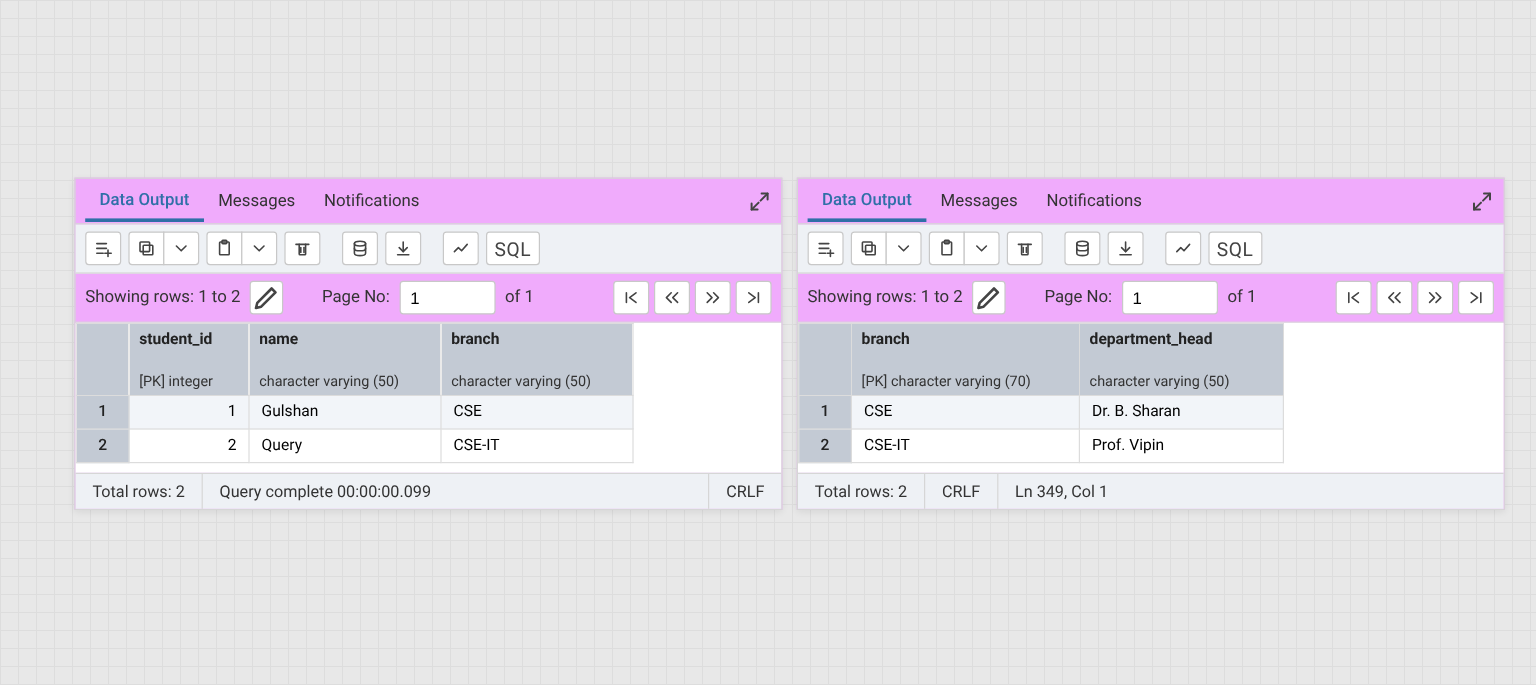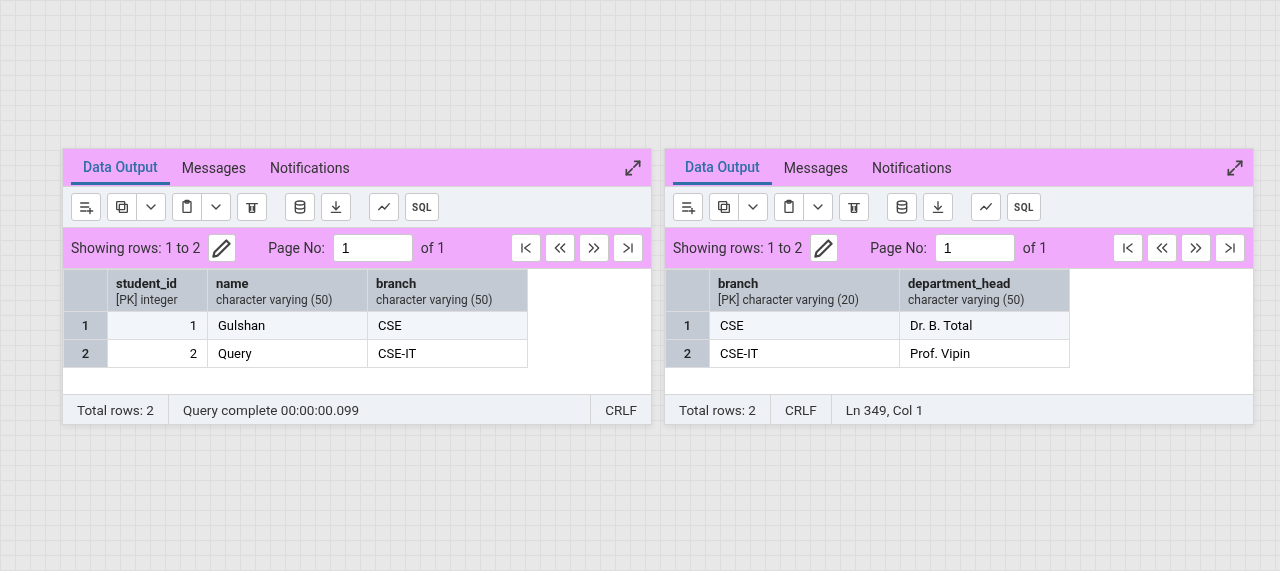--- a/index.html
+++ b/index.html
@@ -73,21 +73,21 @@
     border: 1px solid #c8c8c8;
     border-radius: 3px;
     display: flex;
     align-items: center;
     justify-content: center;
     font-size: 14px;
     color: #444;
     cursor: pointer;
   }
   .tbtn svg { width: 16px; height: 16px; }
-  .tbtn.sql { font-weight: 700; letter-spacing: 0.5px; font-size: 10px; }
+  .tbtn.sql { font-weight: 400; letter-spacing: 0.5px; font-size: 16px; }
   .btn-group { display: flex; }
   .btn-group .tbtn { border-radius: 0; margin-left: -1px; }
   .btn-group .tbtn:first-child { border-radius: 3px 0 0 3px; margin-left: 0;}
   .btn-group .tbtn:last-child { border-radius: 0 3px 3px 0; }
   .pager-row {
     display: flex;
     align-items: center;
     gap: 8px;
     padding: 6px 8px;
     border-bottom: 1px solid #d6d6d6;
@@ -124,21 +124,21 @@
     font-weight: 700;
     padding: 6px 8px 4px;
     vertical-align: top;
     position: relative;
   }
   thead th .col-sub {
     display: block;
     font-weight: 400;
     font-size: 12px;
     color: #333;
-    margin-top: 2px;
+    margin-top: 20px;
   }
   thead th .col-pencil {
     position: absolute;
     right: 6px; top: 50%;
     transform: translateY(-50%);
     font-size: 13px;
     color: #222;
   }
   th.corner { background: #c3cad4; width: 44px; }
   td.rownum {
@@ -449,33 +449,33 @@
               <line x1="18" y1="6" x2="18" y2="18"></line>
             </svg>
           </div>
         </div>
       </div>
       <div class="grid">
         <table>
           <thead>
             <tr>
               <th class="corner"></th>
-              <th style="min-width: 190px;"><span>branch</span><span class="col-sub">[PK] character varying (20)</span><span class="col-pencil"><svg viewBox="0 0 24 24" fill="none" stroke="#444" stroke-width="2" stroke-linecap="round" stroke-linejoin="round">
+              <th style="min-width: 190px;"><span>branch</span><span class="col-sub">[PK] character varying (70)</span><span class="col-pencil"><svg viewBox="0 0 24 24" fill="none" stroke="#444" stroke-width="2" stroke-linecap="round" stroke-linejoin="round">
                     <path d="M4 20l4-1 11-11-3-3L5 16l-1 4z"></path>
                   </svg></span></th>
               <th style="min-width: 170px;"><span>department_head</span><span class="col-sub">character varying (50)</span><span class="col-pencil"><svg viewBox="0 0 24 24" fill="none" stroke="#444" stroke-width="2" stroke-linecap="round" stroke-linejoin="round">
                     <path d="M4 20l4-1 11-11-3-3L5 16l-1 4z"></path>
                   </svg></span></th>
             </tr>
           </thead>
           <tbody>
             <tr>
               <td class="rownum">1</td>
               <td>CSE</td>
-              <td>Dr. B. Total</td>
+              <td>Dr. B. Sharan</td>
             </tr>
             <tr>
               <td class="rownum">2</td>
               <td>CSE-IT</td>
               <td>Prof. Vipin</td>
             </tr>
           </tbody>
         </table>
       </div>
       <div class="statusbar">

